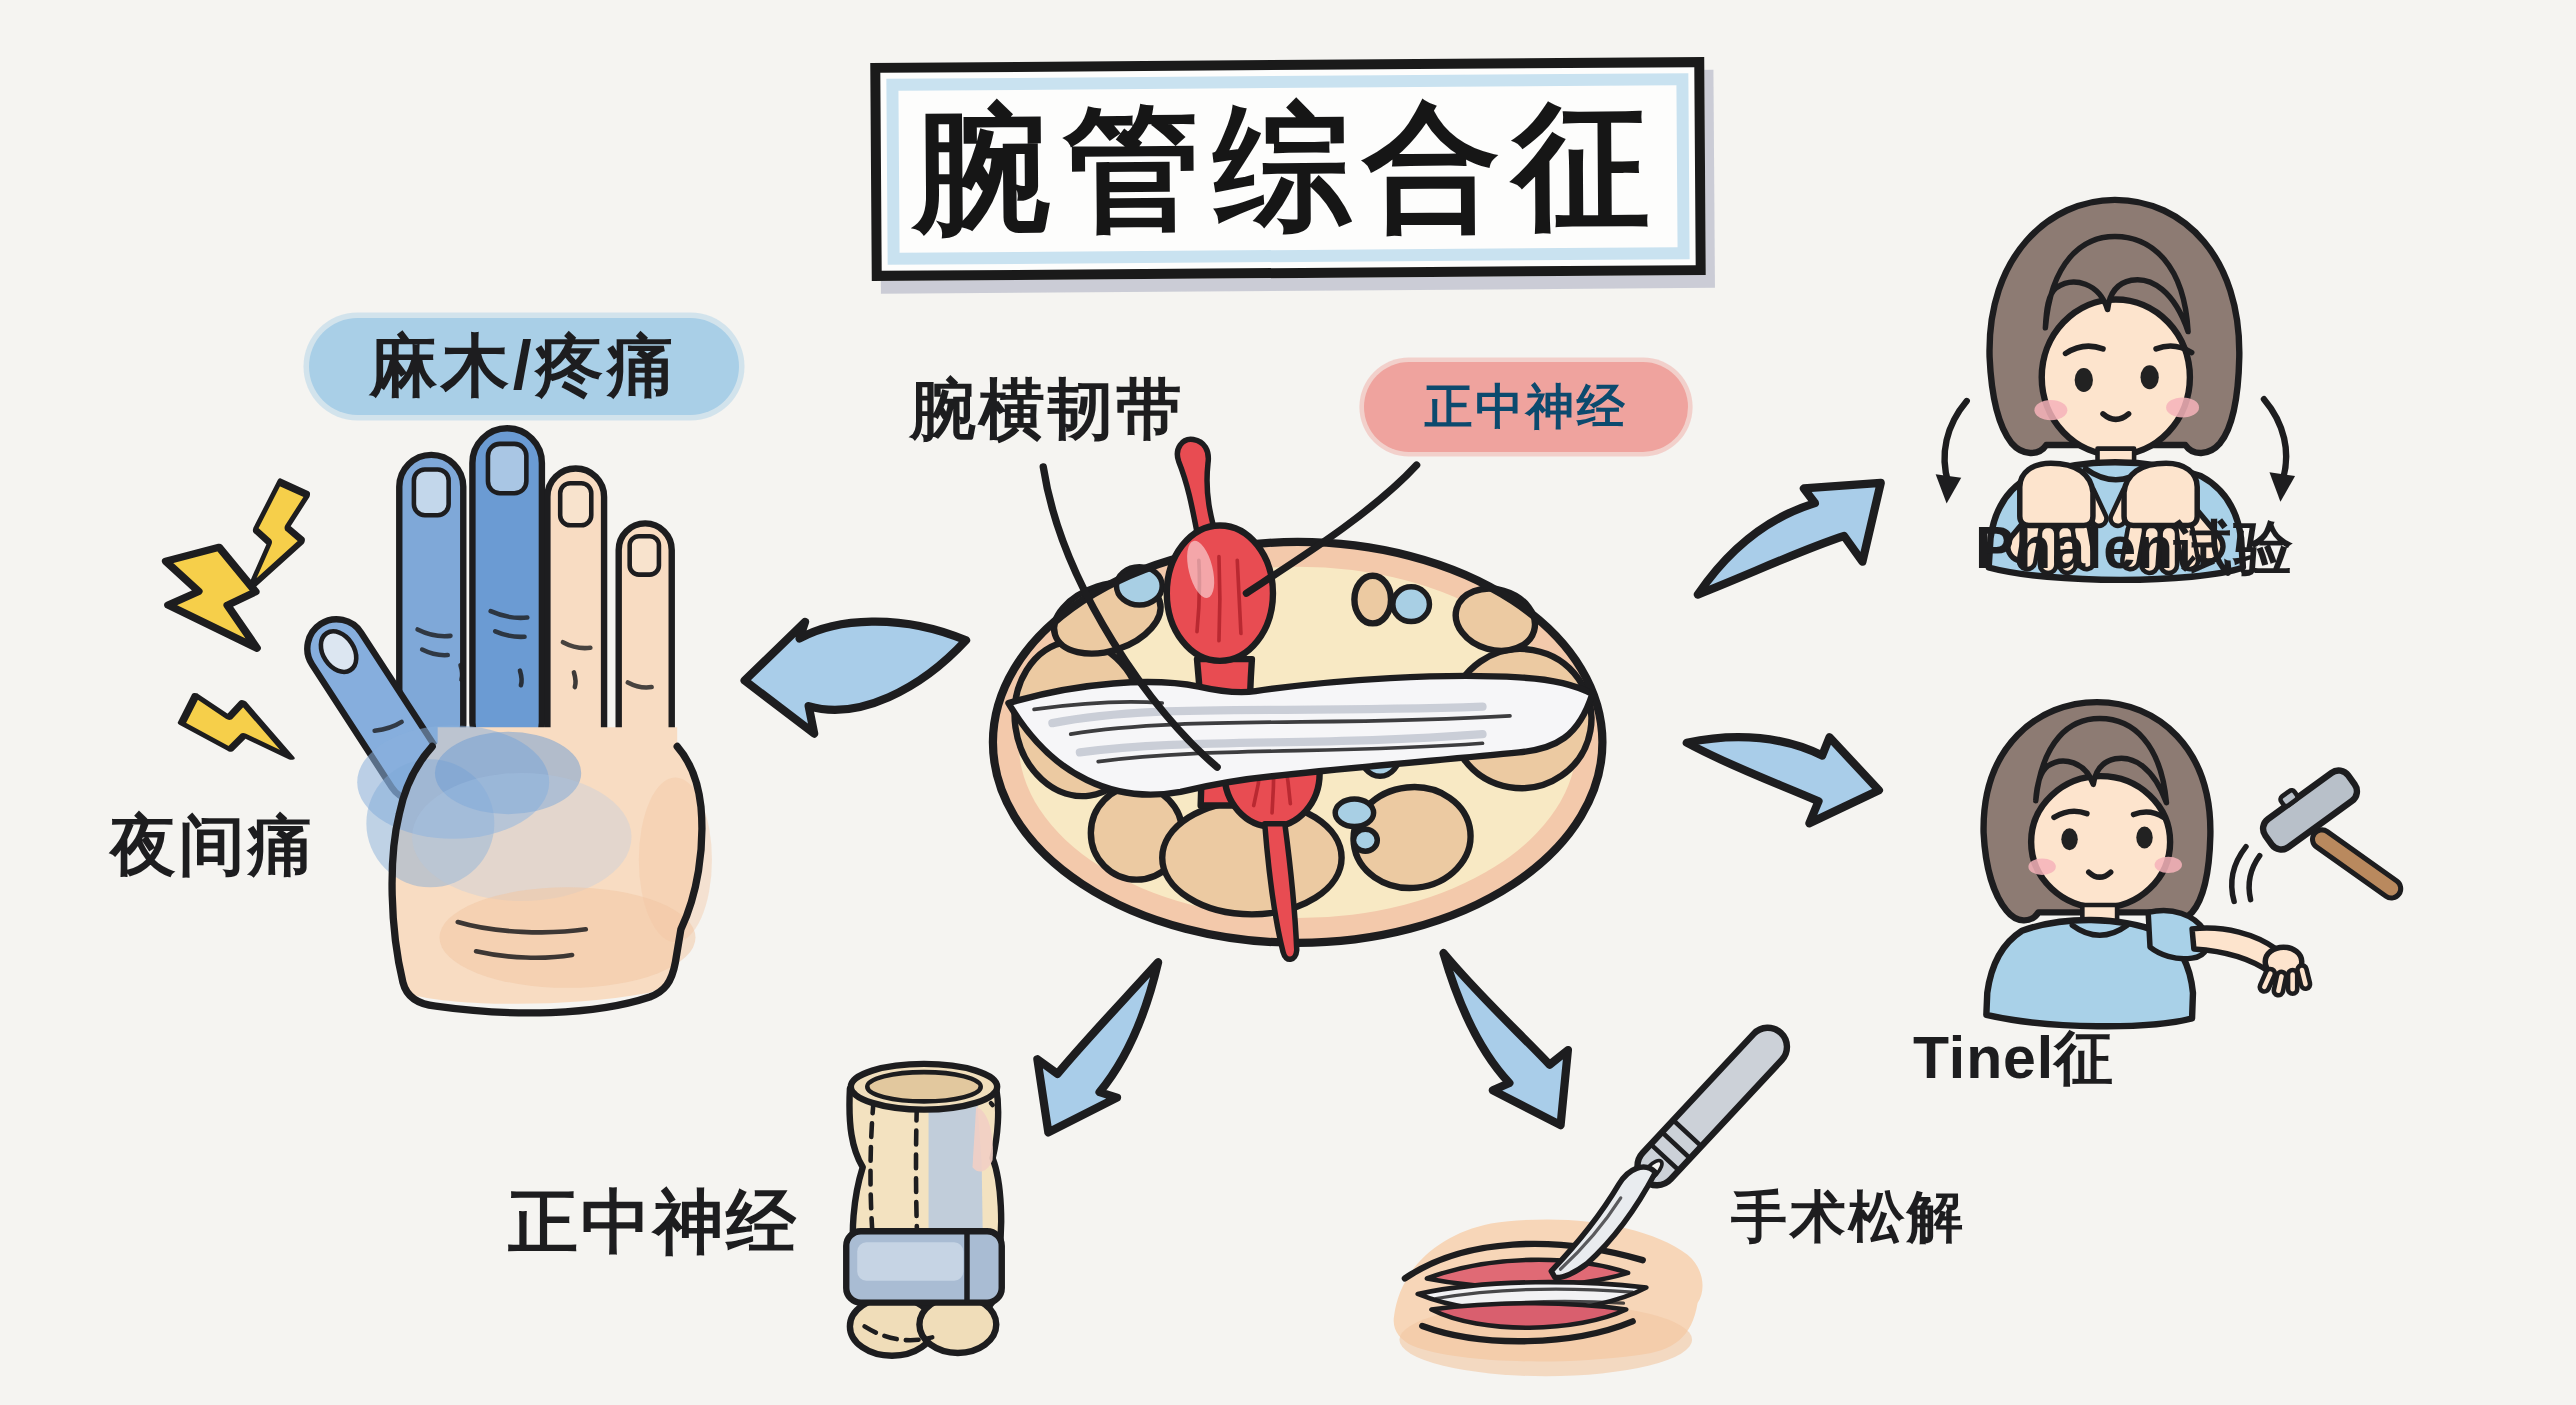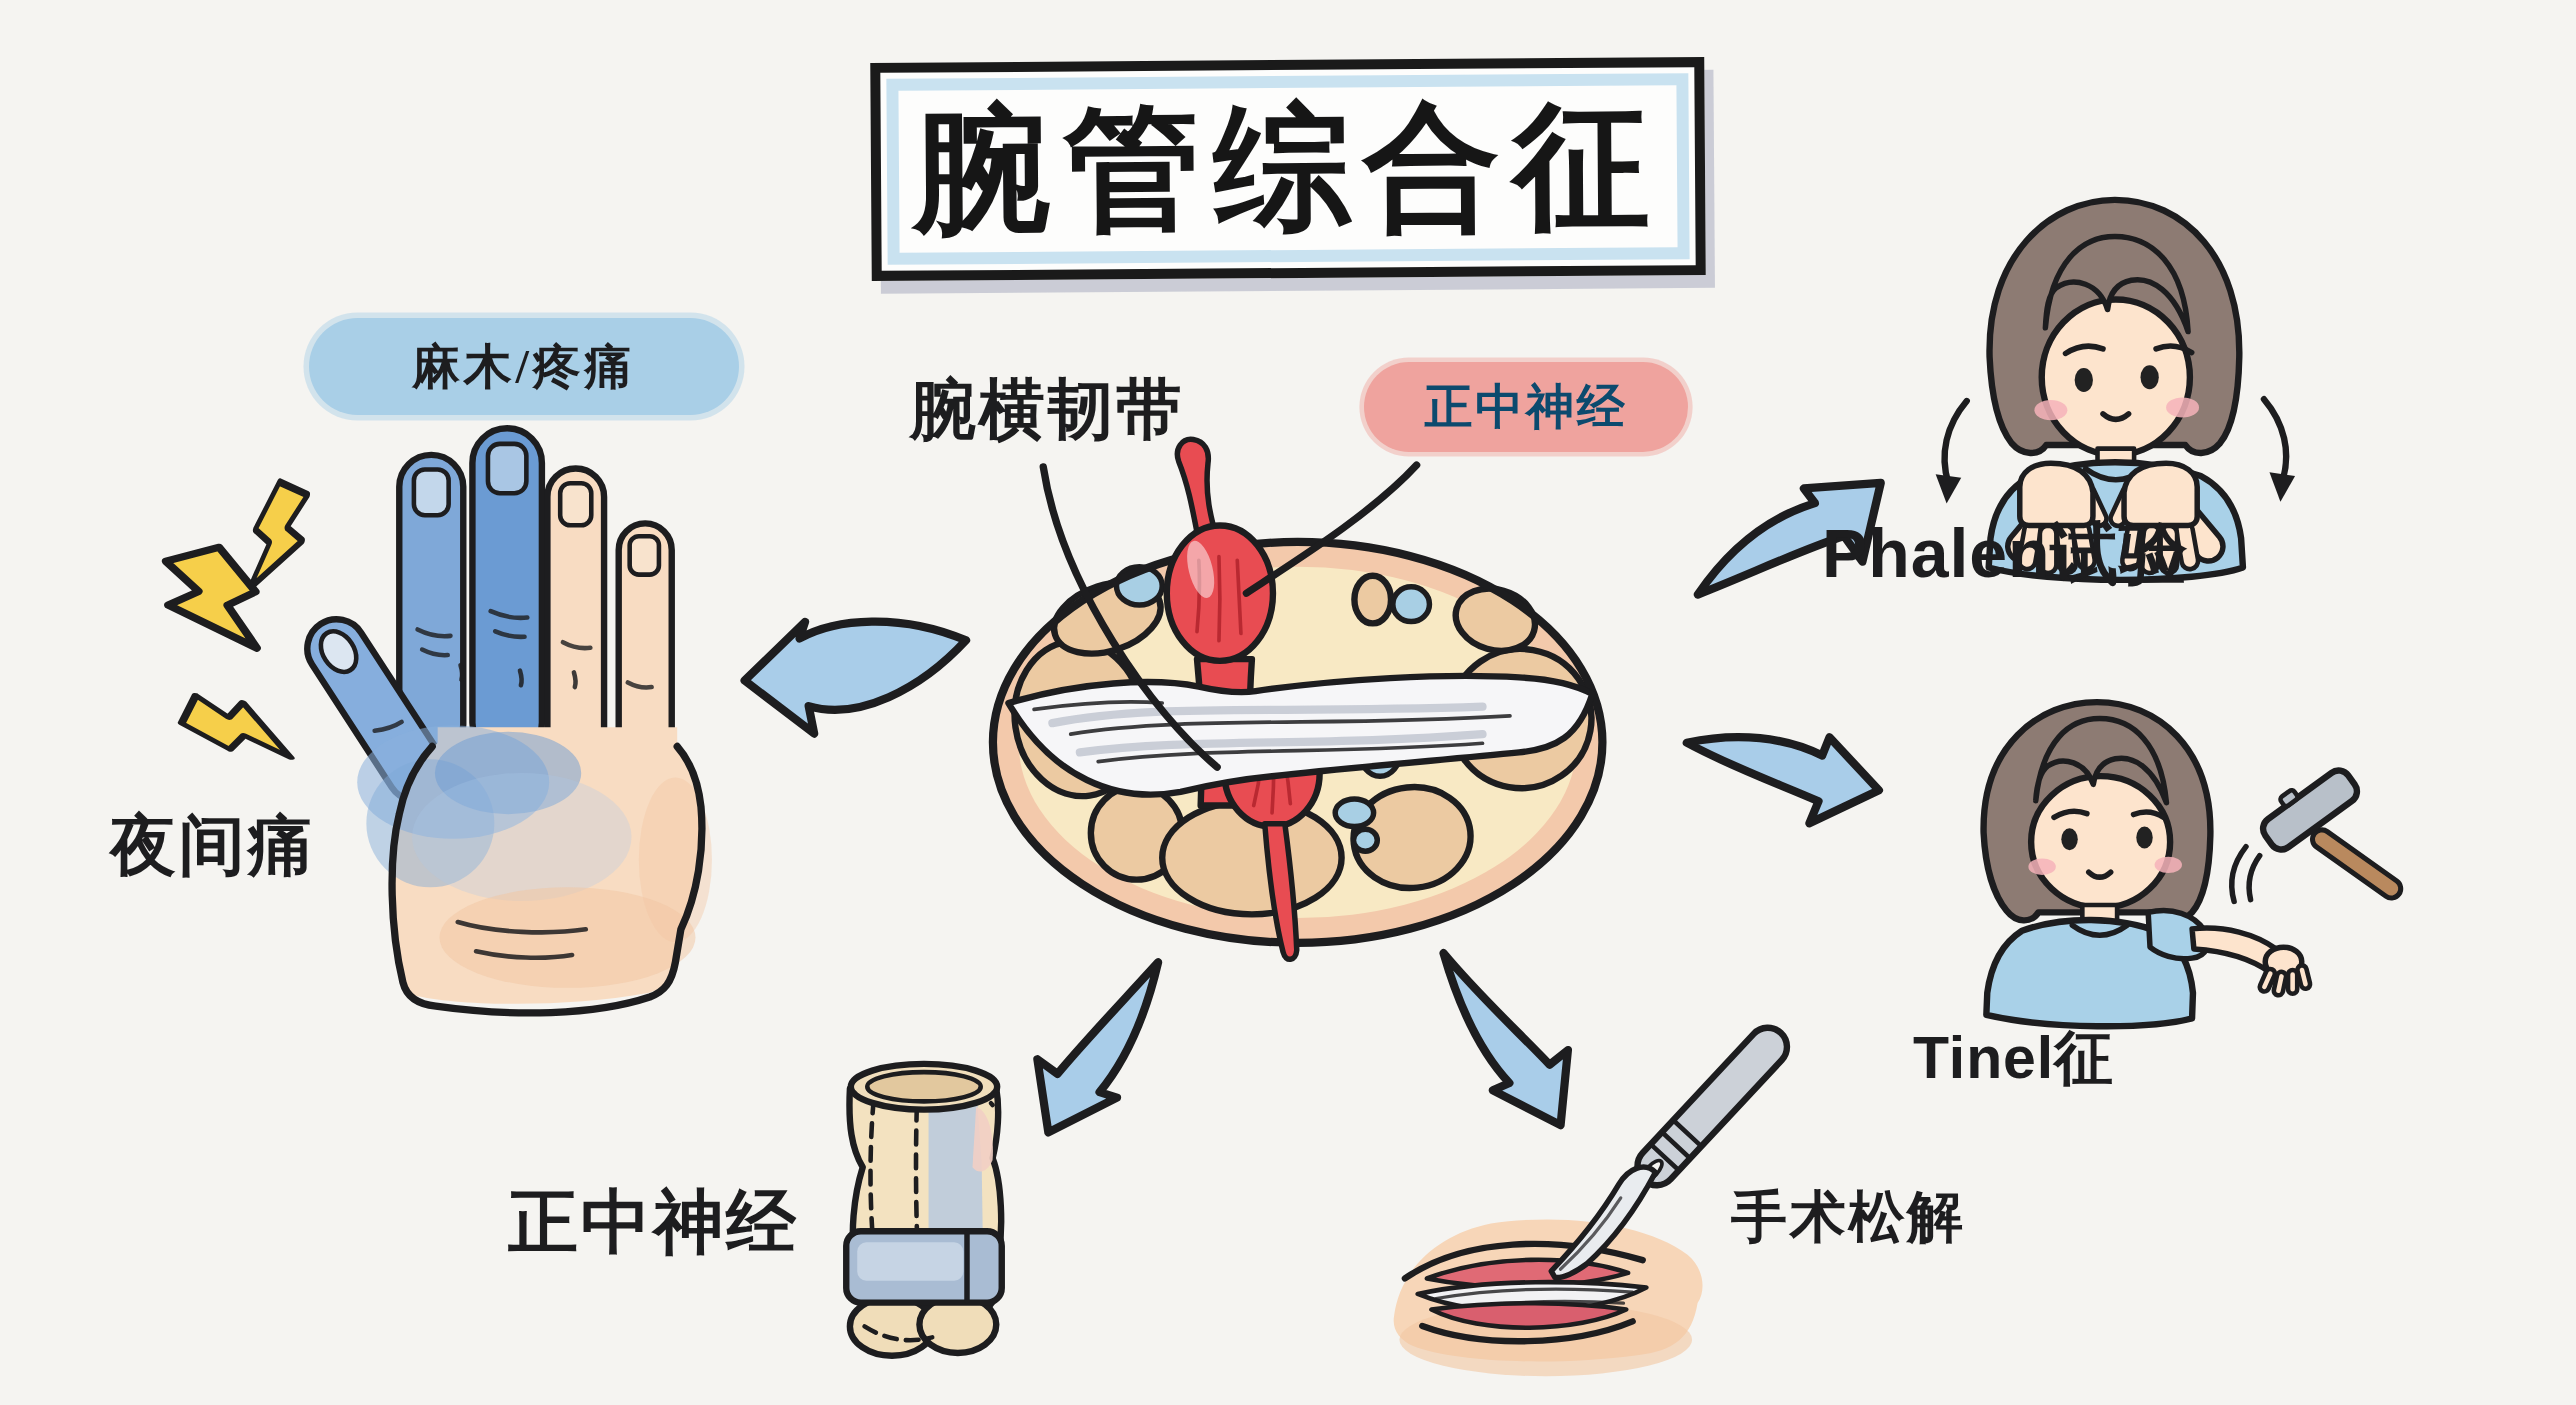--- a/index.html
+++ b/index.html
@@ -15,21 +15,21 @@
     box-shadow:9.1px 12.8px 0 rgba(168,172,192,.55);transform:rotate(-.4deg);
     display:flex;}
   .title-inner{flex:1;margin:6.4px;border:12.8px solid #c9e2f0;display:flex;
     align-items:center;justify-content:center;}
   .title-text{font-size:137px;font-weight:700;color:#161616;letter-spacing:12.8px;}
   
   .pill{position:absolute;display:flex;align-items:center;justify-content:center;
         font-weight:700;}
   .pill-blue{left:309px;top:318px;width:430px;height:97px;border-radius:51px;
     background:#a9cfe7;box-shadow:0 0 0 5.5px rgba(169,207,231,.45);
-    font-size:48px;color:#1d1d1f;letter-spacing:3.7px;font-family:Liberation Serif, serif;}
+    font-size:68px;color:#1d1d1f;letter-spacing:3.7px;}
   .pill-pink{left:1364px;top:362px;width:324px;height:90px;border-radius:48px;
     background:#efa39e;box-shadow:0 0 0 4.6px rgba(239,163,158,.45);
     font-size:48px;color:#0c4a6e;letter-spacing:2.7px;}
   svg{overflow:visible;}
 </style>
 </head>
 <body>
 
 <div id="canvas">
 
@@ -259,21 +259,21 @@
       </g>
 
       <g>
         <path d="M50,248 C28,274 20,306 30,338" fill="none" stroke-width="7"></path>
         <path d="M16,328 L44,332 L28,360 Z" fill="#1d1d1f" stroke="none"></path>
         <path d="M375,246 C397,272 405,304 395,336" fill="none" stroke-width="7"></path>
         <path d="M381,326 L409,330 L393,358 Z" fill="#1d1d1f" stroke="none"></path>
       </g>
     </g>
   </svg>
-  <div class="label" style="left:1822px;top:516px;width:284px;font-size:68px;letter-spacing:0.9px">Phalen试验</div>
+  <div class="label" style="left:1975px;top:516px;width:284px;font-size:59px;letter-spacing:0.9px">Phalen试验</div>
 
   <svg class="abs" style="left:1958px;top:682px" width="512" height="384" viewBox="0 0 560 420">
     <g stroke="#1d1d1f" stroke-linejoin="round" stroke-linecap="round">
       <path d="M28,165 C26,70 88,22 152,22 C218,22 278,72 276,168 C275,210 268,238 256,252 C245,264 228,264 221,252
            L88,252 C80,264 64,264 53,250 C40,234 30,205 28,165 Z" fill="#8d7b73" stroke-width="7"></path>
       <ellipse cx="156" cy="175" rx="76" ry="72" fill="#fde4cd" stroke-width="7"></ellipse>
       <path d="M85,130 C92,64 122,40 155,40 C192,40 222,68 228,132 C214,94 192,80 172,84 C157,87 150,98 148,112
            C140,88 115,80 98,92 C89,99 86,114 85,130 Z" fill="#8d7b73" stroke-width="6"></path>
       <g fill="none" stroke-width="6">
         <path d="M105,148 q18,-11 36,-4"></path>

